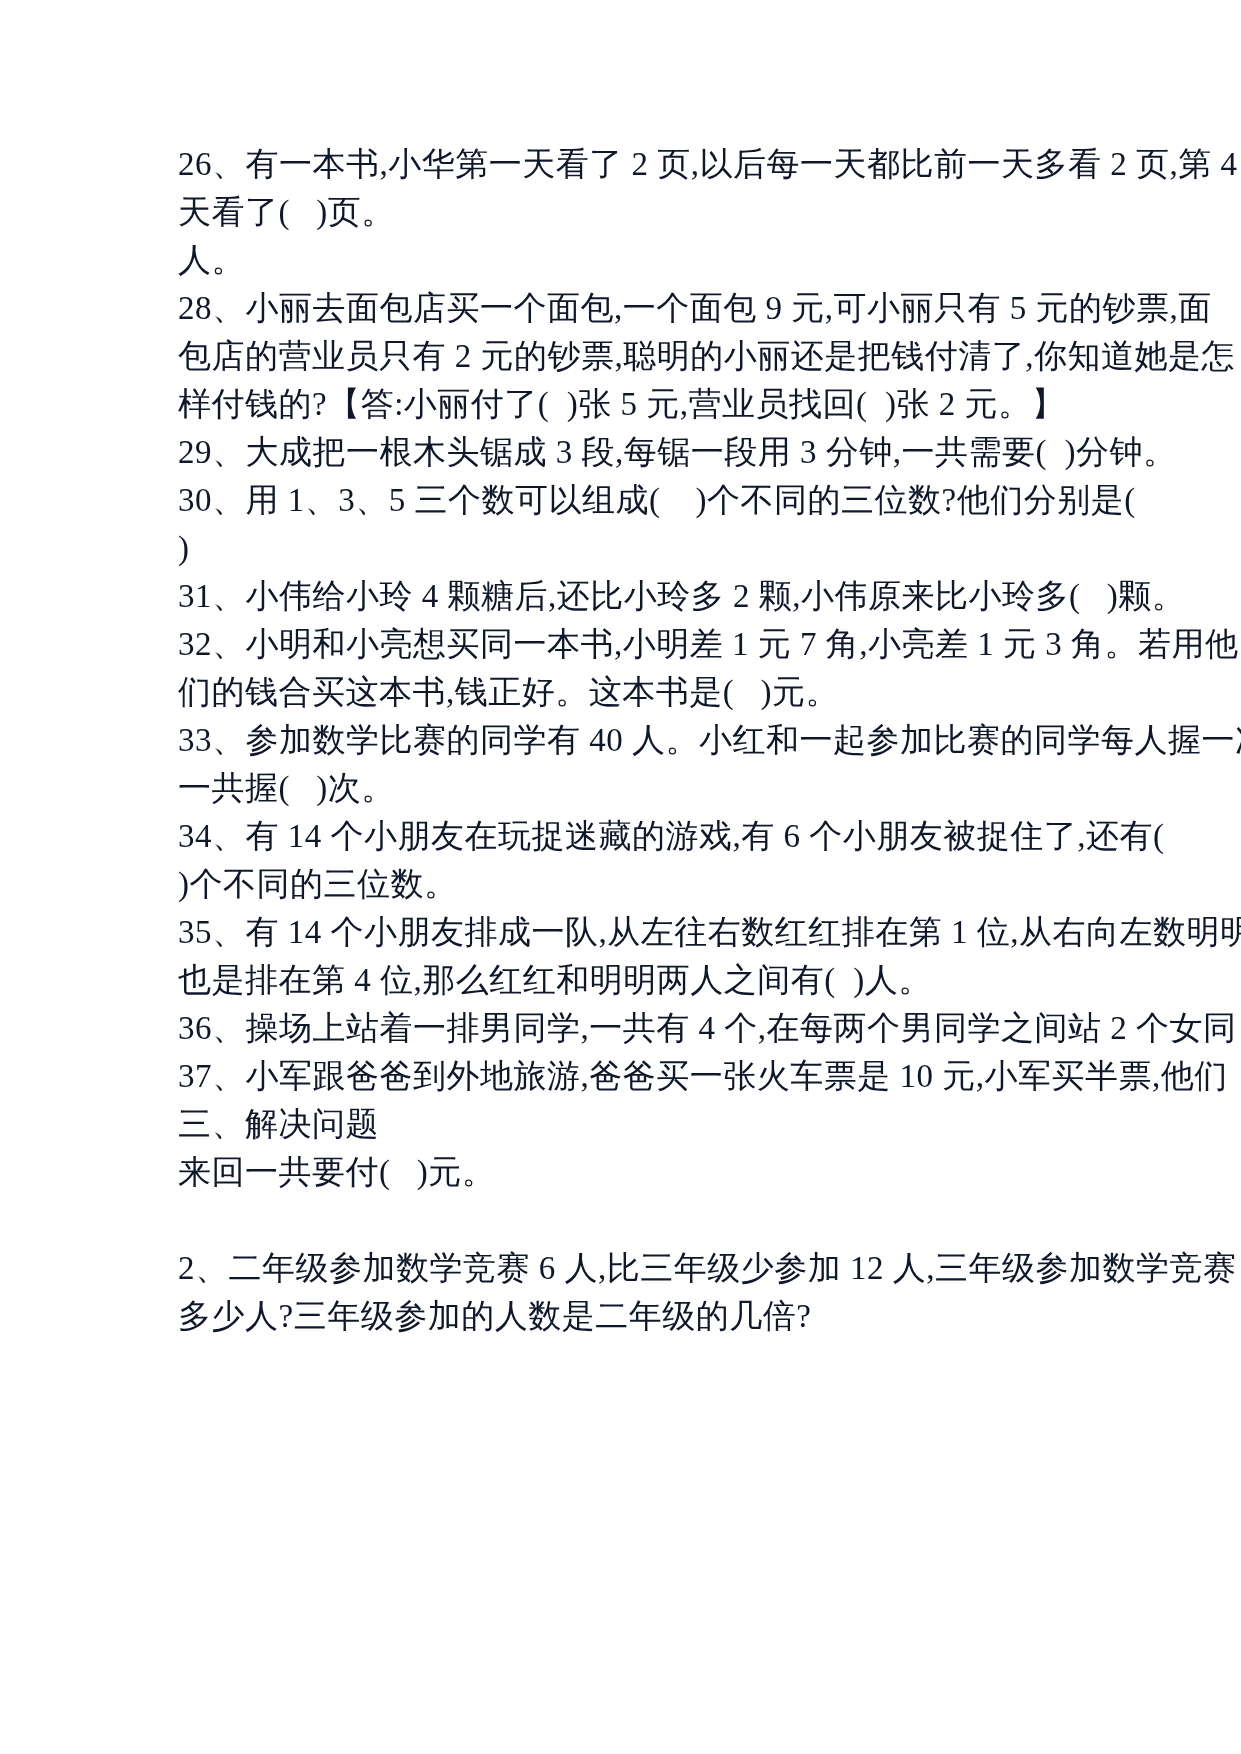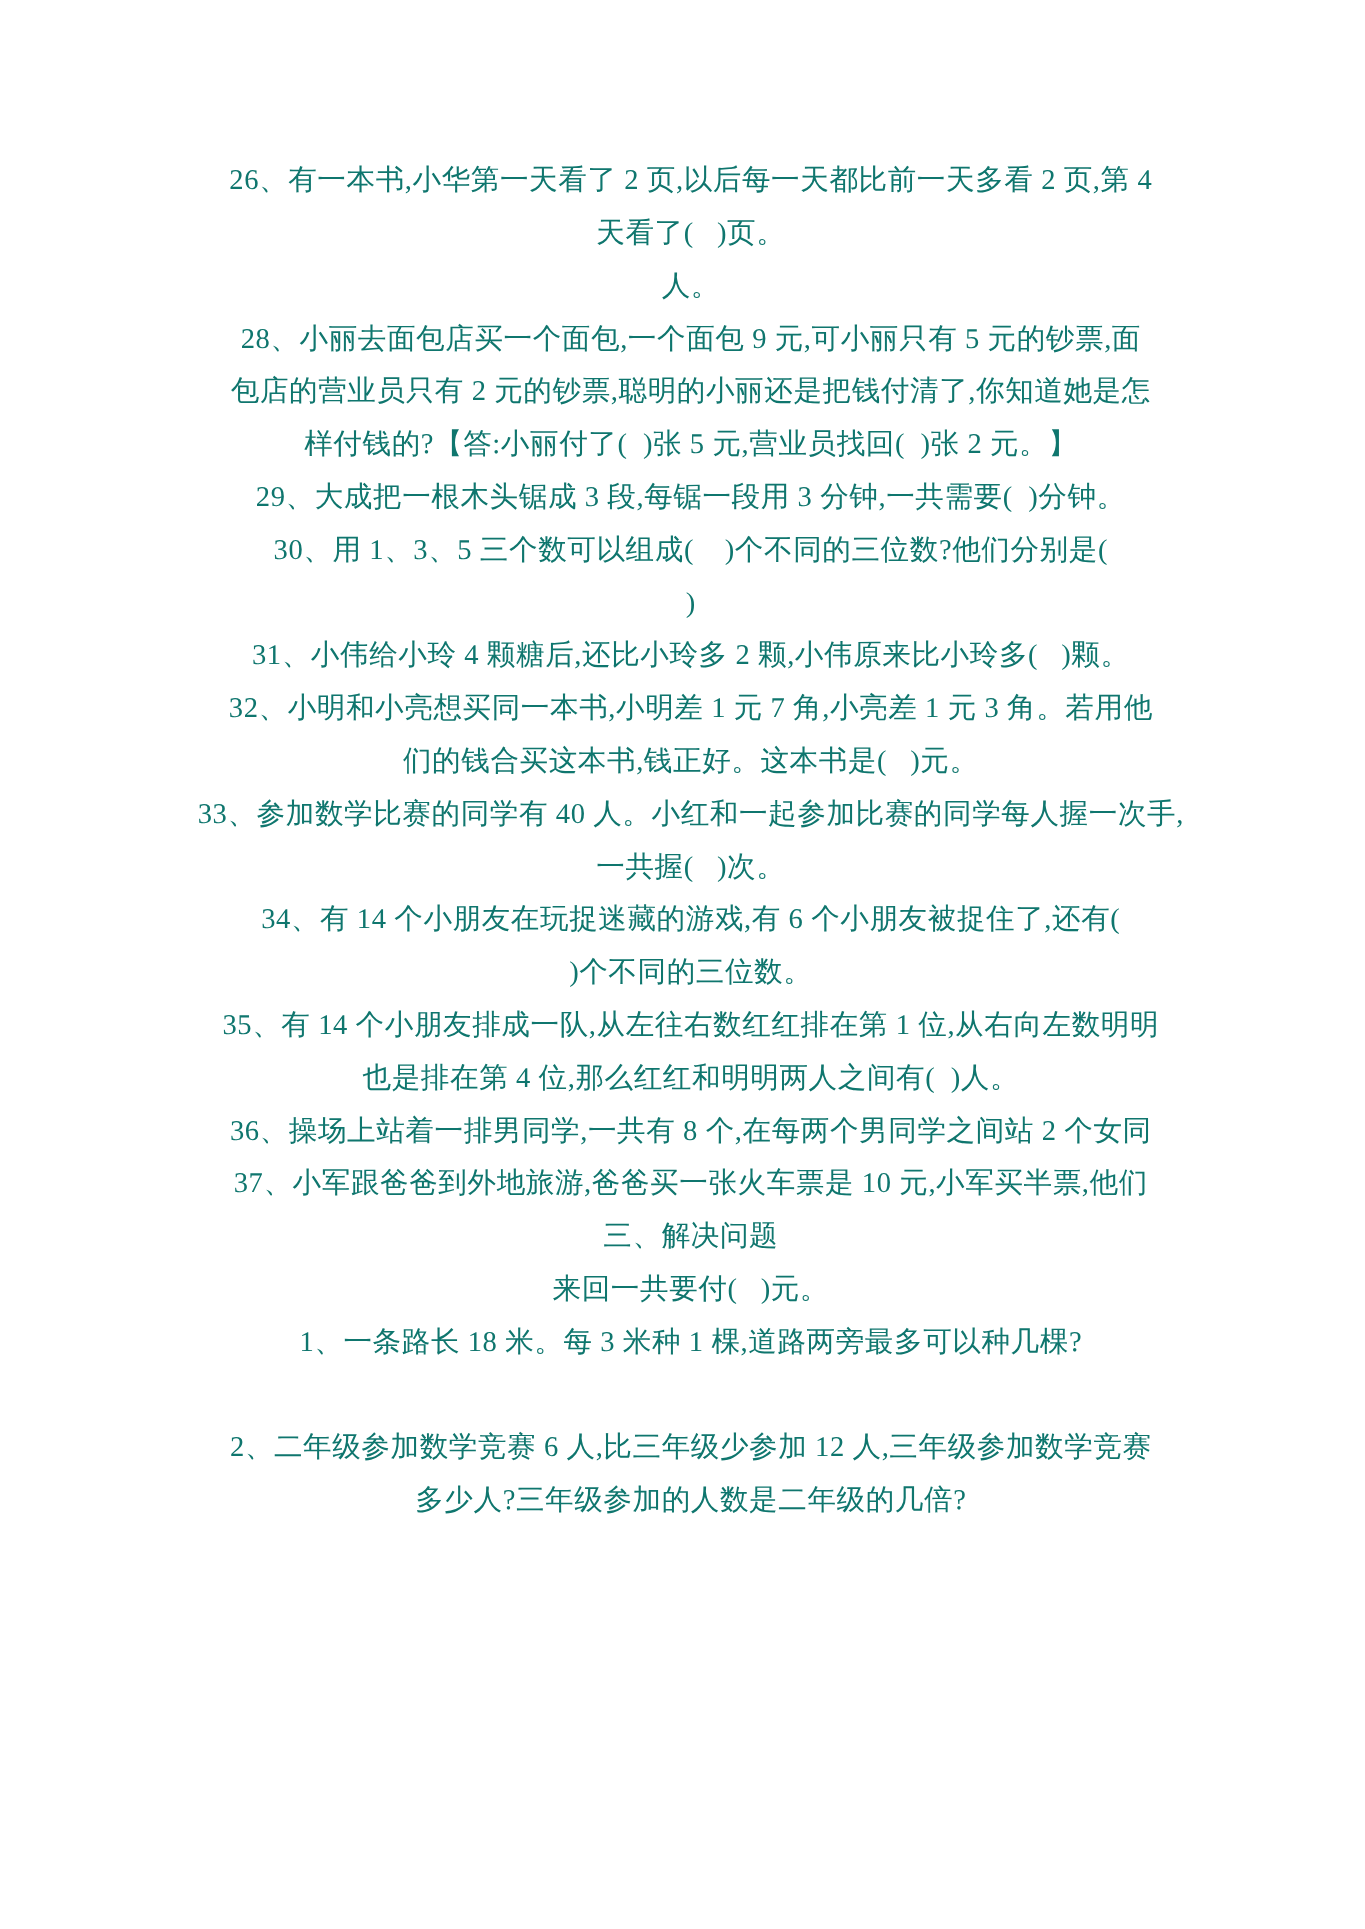--- a/index.html
+++ b/index.html
@@ -24,26 +24,25 @@
     overflow: hidden;
   }
   .content {
     position: absolute;
     left: 178px;
     top: 140px;
     width: 900px;
   }
   .line {
     white-space: pre;
-    font-size: 26px;
+    font-size: 33px;
     line-height: 48px;
     height: 48px;
     letter-spacing: 0.5px;
-    color: #0f766e;
-    text-align: center;
+    color: #0f172a;
   }
   .line.blank {
     height: 48px;
   }
 </style>
 </head>
 <body>
 
 <div class="page">
   <div class="content">
@@ -58,22 +57,21 @@
     <div class="line">)</div>
     <div class="line">31、小伟给小玲 4 颗糖后,还比小玲多 2 颗,小伟原来比小玲多(   )颗。</div>
     <div class="line">32、小明和小亮想买同一本书,小明差 1 元 7 角,小亮差 1 元 3 角。若用他</div>
     <div class="line">们的钱合买这本书,钱正好。这本书是(   )元。</div>
     <div class="line">33、参加数学比赛的同学有 40 人。小红和一起参加比赛的同学每人握一次手,</div>
     <div class="line">一共握(   )次。</div>
     <div class="line">34、有 14 个小朋友在玩捉迷藏的游戏,有 6 个小朋友被捉住了,还有(</div>
     <div class="line">)个不同的三位数。</div>
     <div class="line">35、有 14 个小朋友排成一队,从左往右数红红排在第 1 位,从右向左数明明</div>
     <div class="line">也是排在第 4 位,那么红红和明明两人之间有(  )人。</div>
-    <div class="line">36、操场上站着一排男同学,一共有 8 个,在每两个男同学之间站 2 个女同</div>
+    <div class="line">36、操场上站着一排男同学,一共有 4 个,在每两个男同学之间站 2 个女同</div>
     <div class="line">37、小军跟爸爸到外地旅游,爸爸买一张火车票是 10 元,小军买半票,他们</div>
     <div class="line">三、解决问题</div>
     <div class="line">来回一共要付(   )元。</div>
-    <div class="line">1、一条路长 18 米。每 3 米种 1 棵,道路两旁最多可以种几棵?</div>
     <div class="line blank"></div>
     <div class="line">2、二年级参加数学竞赛 6 人,比三年级少参加 12 人,三年级参加数学竞赛</div>
     <div class="line">多少人?三年级参加的人数是二年级的几倍?</div>
   </div>
 </div>
 
 </body></html>

